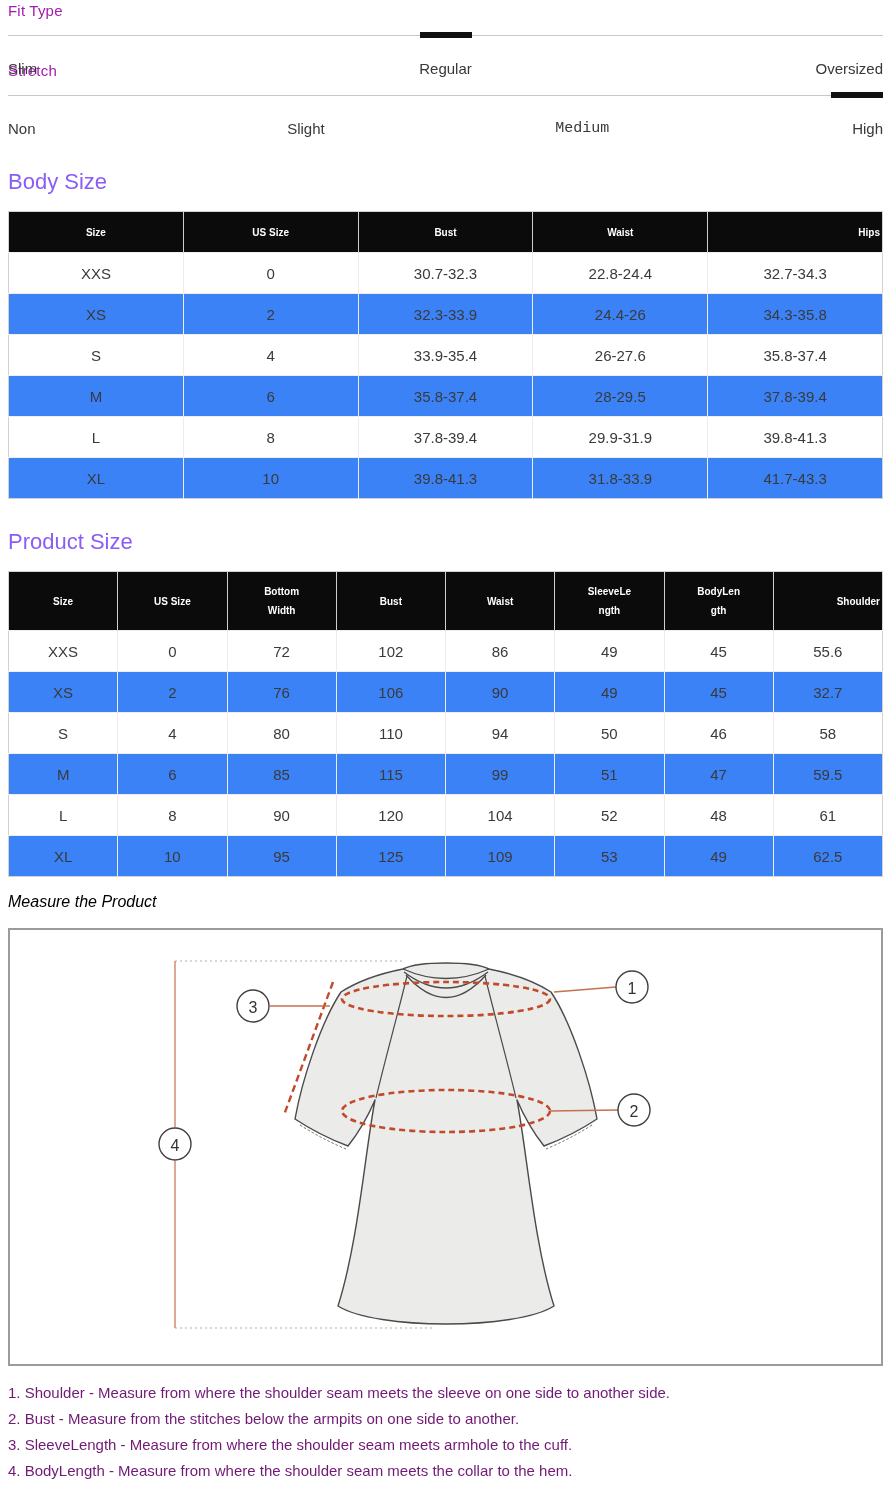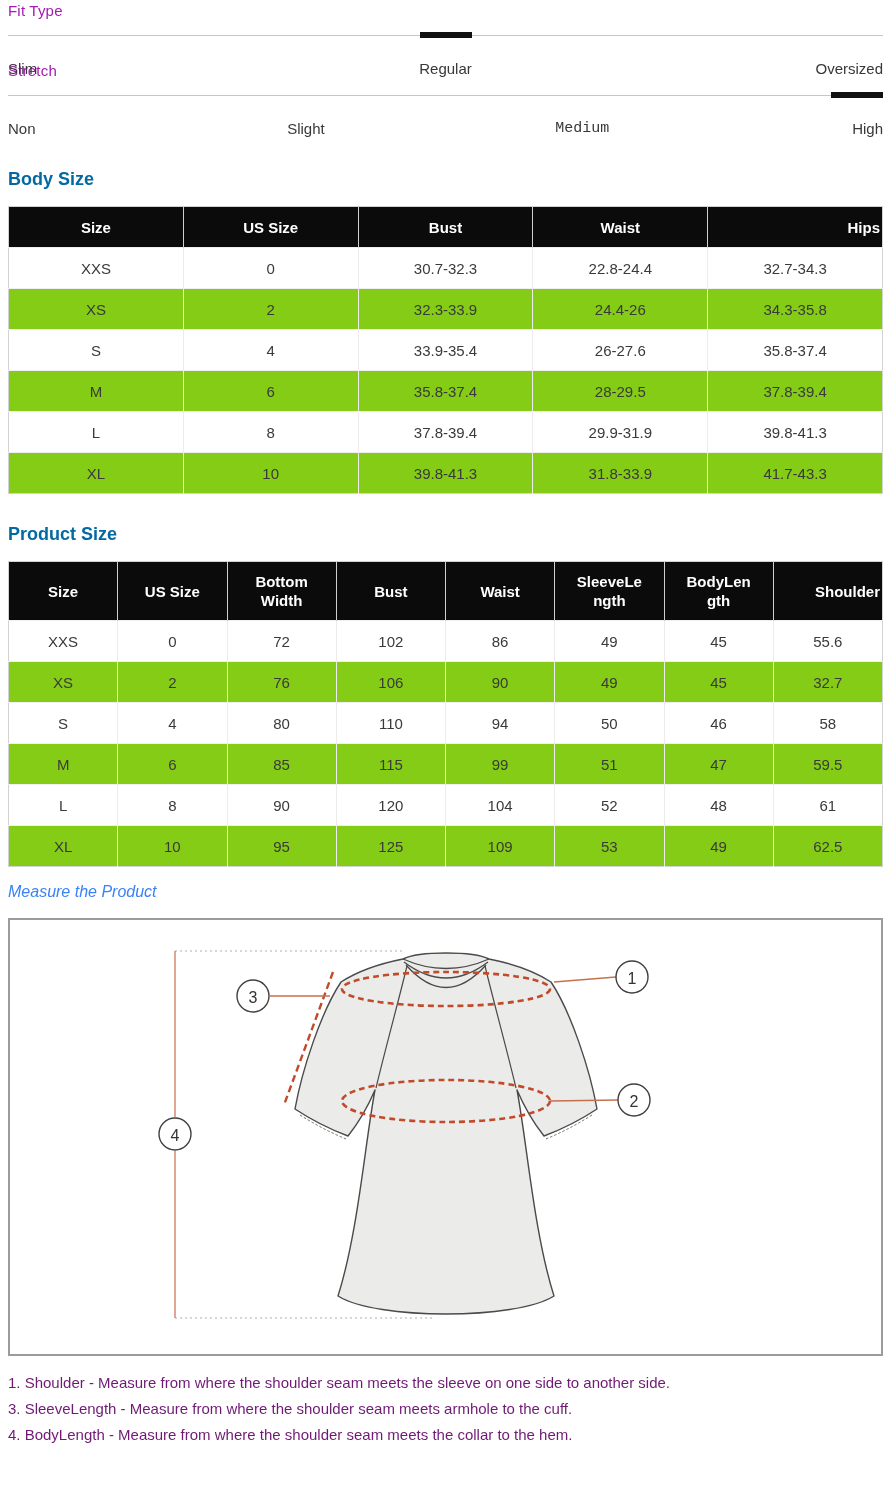--- a/index.html
+++ b/index.html
@@ -13,49 +13,49 @@
 
   
   .slider-section-label { font-size:15px; color:#a21caf; letter-spacing:.2px; }
   .slider-track { position:relative; height:1px; background:#c7c7c7; margin-top:16px; }
   .slider-marker { position:absolute; top:-3px; height:6px; width:52px; background:#111; }
   .slider-opts { position:relative; height:18px; margin-top:8px; }
   .slider-opts span { position:absolute; top:16px; font-size:15px; color:#383838; white-space:nowrap; }
   .gap-a { }
 
   
-  .section-heading { font-size:18px; font-weight:bold; color:#0369a1; }
+  .section-heading { font-size:22px; font-weight:normal; color:#8b5cf6; }
   .h-body { margin-top:47px; }
   .h-product { margin-top:30px; }
 
   
   table.size-table {
     width:875px; border-collapse:collapse; table-layout:fixed;
     border:1px solid #d2d2d2; margin-top:16px;
   }
   table.size-table th {
-    background:#0b0b0b; color:#fff; font-size:15px; font-weight:bold;
+    background:#0b0b0b; color:#fff; font-size:10px; font-weight:bold;
     text-align:center; vertical-align:middle; height:41px;
     border-right:1px solid #cfcfcf; white-space:pre-line; line-height:19px;
     padding:0 2px;
   }
   table.size-table th:last-child { border-right:none;text-align:right; }
   table.size-table td {
     font-size:15px; color:#3a3a3a; text-align:center; vertical-align:middle;
     height:41px; border-right:1px solid #ececec; border-top:1px solid #efefef;
     padding:0 2px;
   }
   table.size-table td:last-child { border-right:none; }
-  table.size-table tr.alt td { background:#84cc16; }
+  table.size-table tr.alt td { background:#3b82f6; }
   table.product th { height:59px; }
   table.size-table { margin-bottom:0; }
   .t-product { margin-top:15px; }
 
   
-  .measure-caption { margin-top:16px; font-size:16px; font-style:italic; color:#3b82f6; }
+  .measure-caption { margin-top:16px; font-size:16px; font-style:italic; color:#000000; }
   .diagram-frame {
     margin-top:17px; width:875px; height:438px;
     border:2px solid #9b9b9b; background:#fff;
   }
   .notes { margin-top:14px; }
   .notes div { font-size:15px; color:#701a75; line-height:26px; }
 </style>
 </head>
 <body>
 
@@ -277,17 +277,18 @@
       </g>
       <g>
         <circle cx="167" cy="216" r="16" fill="#ffffff" stroke="#3f3f3f" stroke-width="1.4"></circle>
         <text x="167" y="217" text-anchor="middle" dominant-baseline="central" font-size="16" fill="#333">4</text>
       </g>
     </svg>
   </div>
 
   <div class="notes">
       <div>1. Shoulder - Measure from where the shoulder seam meets the sleeve on one side to another side.</div>
+      <div>2. Bust - Measure from the stitches below the armpits on one side to another.</div>
       <div>3. SleeveLength - Measure from where the shoulder seam meets armhole to the cuff.</div>
       <div>4. BodyLength - Measure from where the shoulder seam meets the collar to the hem.</div>
     </div>
 
 </div>
 
 </body></html>

